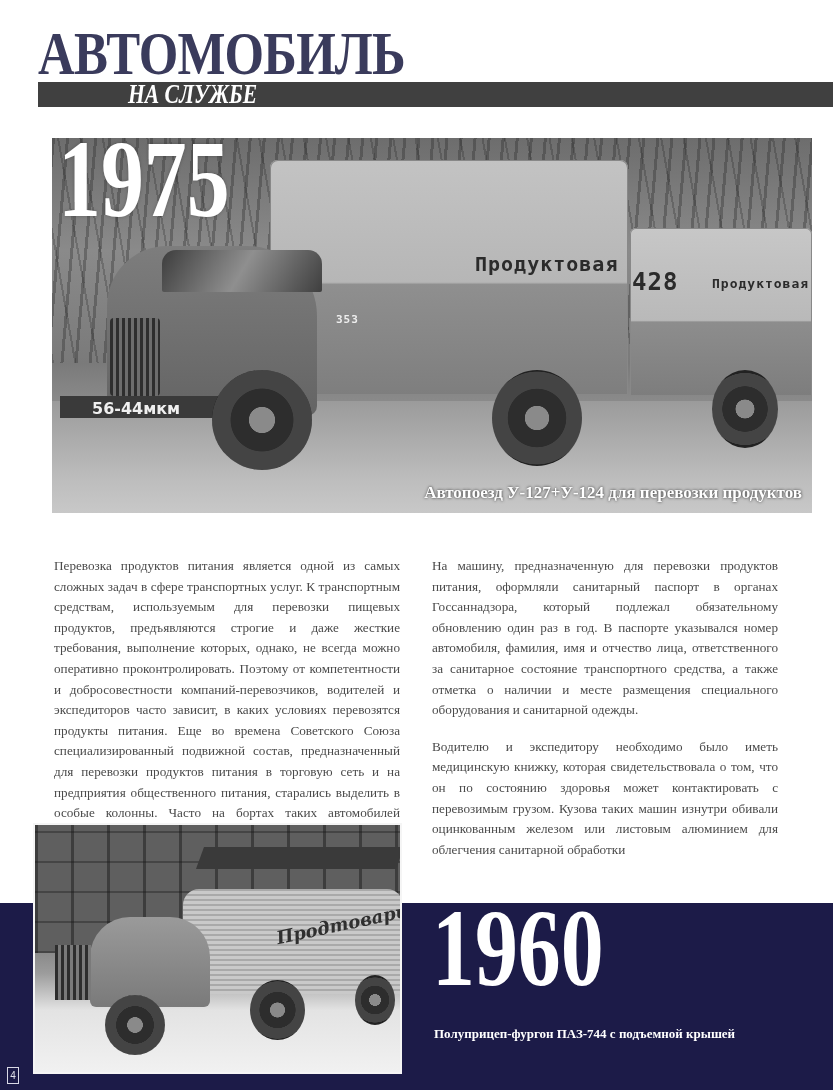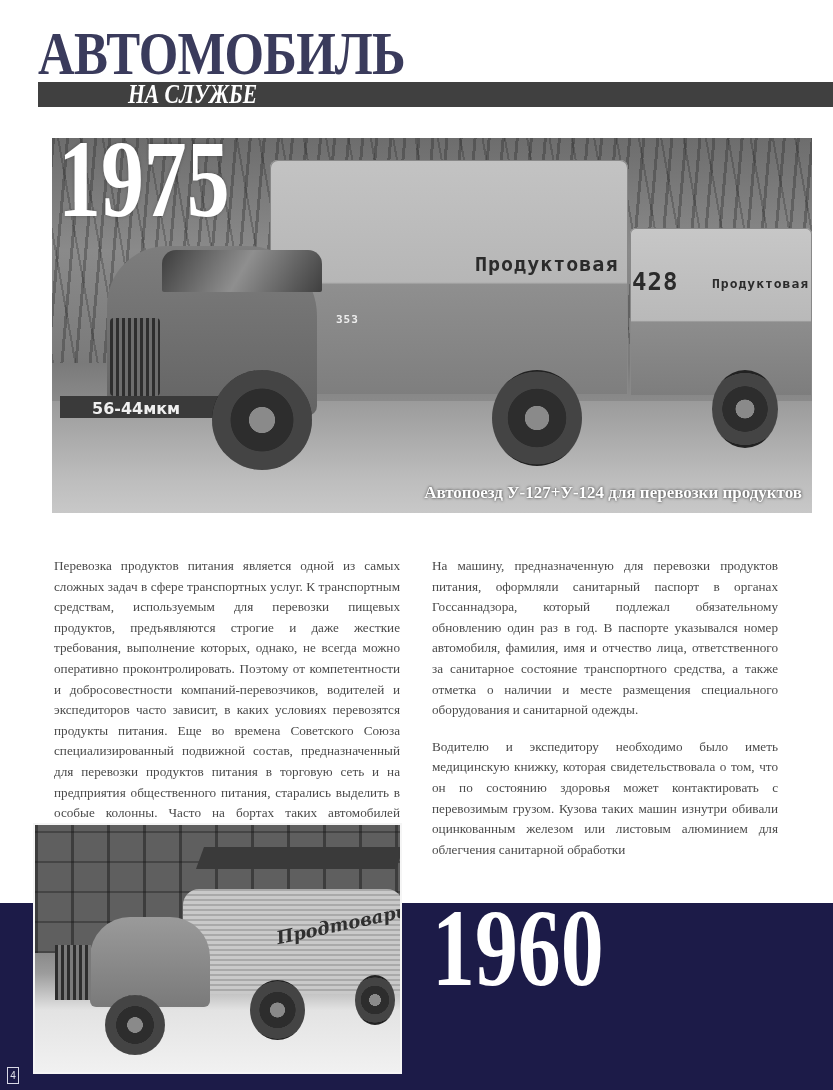--- a/index.html
+++ b/index.html
@@ -210,15 +210,16 @@
   <div class="trailer2-label">Продтовары</div>
   <div class="cab2"></div>
   <div class="grille2"></div>
   <div class="wheel" style="left:70px;top:170px;width:60px;height:60px;"></div>
   <div class="wheel" style="left:215px;top:155px;width:55px;height:60px;"></div>
   <div class="wheel" style="left:320px;top:150px;width:40px;height:50px;"></div>
 </div>
 
 <div class="year year-bottom">1960</div>
 <div class="caption-bottom">
+  <div>Полуприцеп-фургон ПАЗ-744 с подъемной крышей</div>
 </div>
 
 <div class="page-num">4</div>
 
 </body></html>

